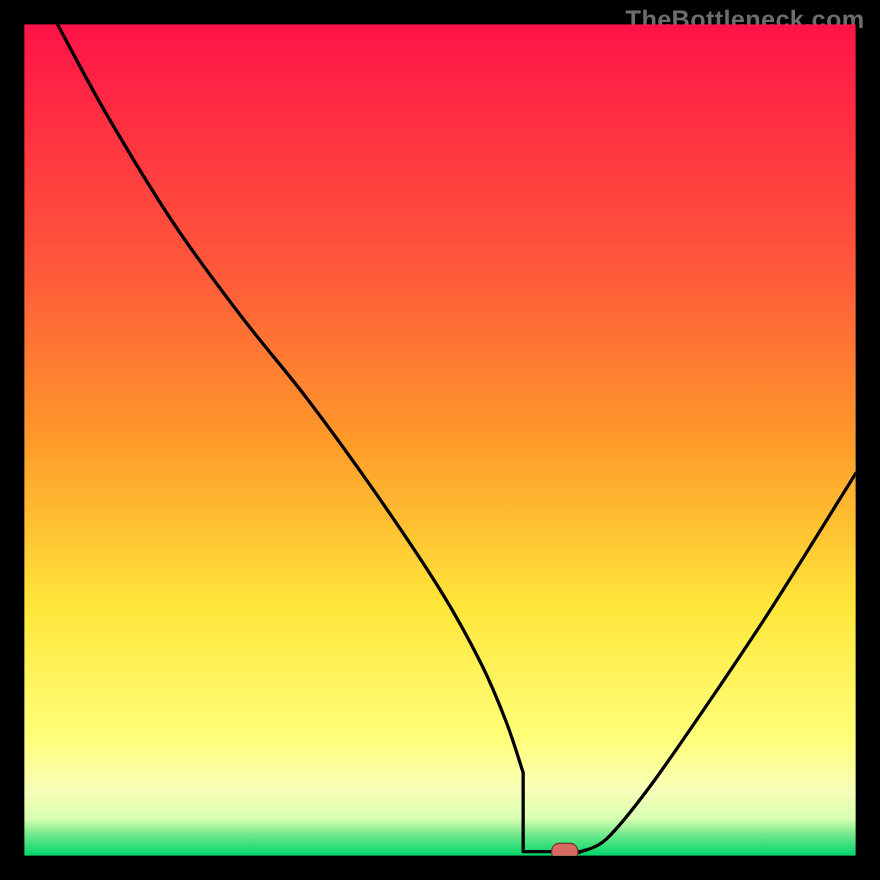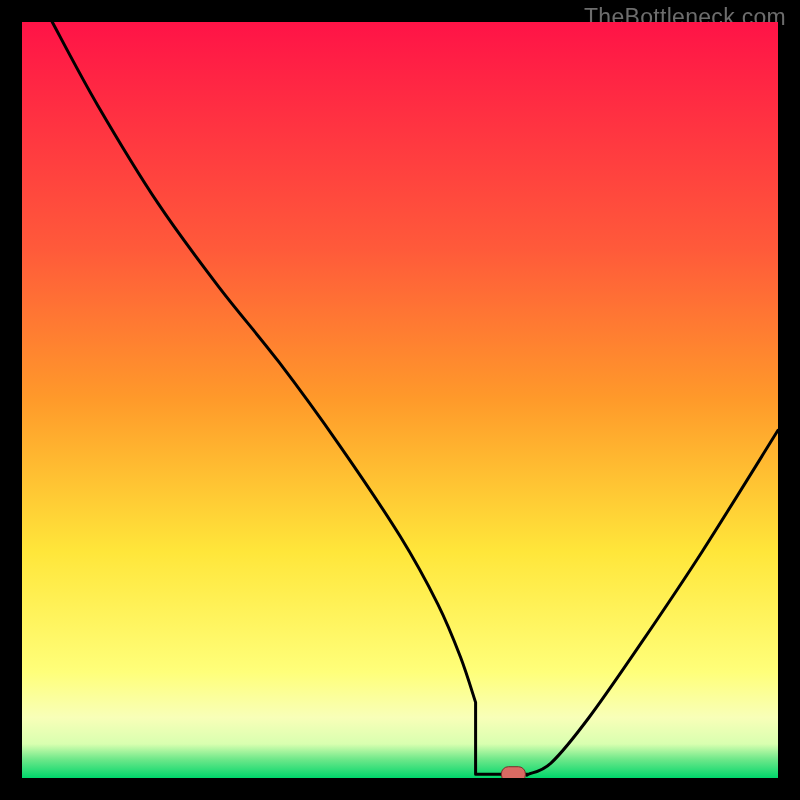--- a/index.html
+++ b/index.html
@@ -24,21 +24,21 @@
     width: 756px;
     height: 756px;
     
   }
   .watermark {
     position: absolute;
     top: 4px;
     right: 14px;
     color: #6d6d6d;
     font-size: 23px;
-    font-weight: 400;
+    font-weight: 700;
     letter-spacing: 0.3px;
     user-select: none;
   }
   svg {
     display: block;
   }
 </style>
 </head>
 <body>
 

